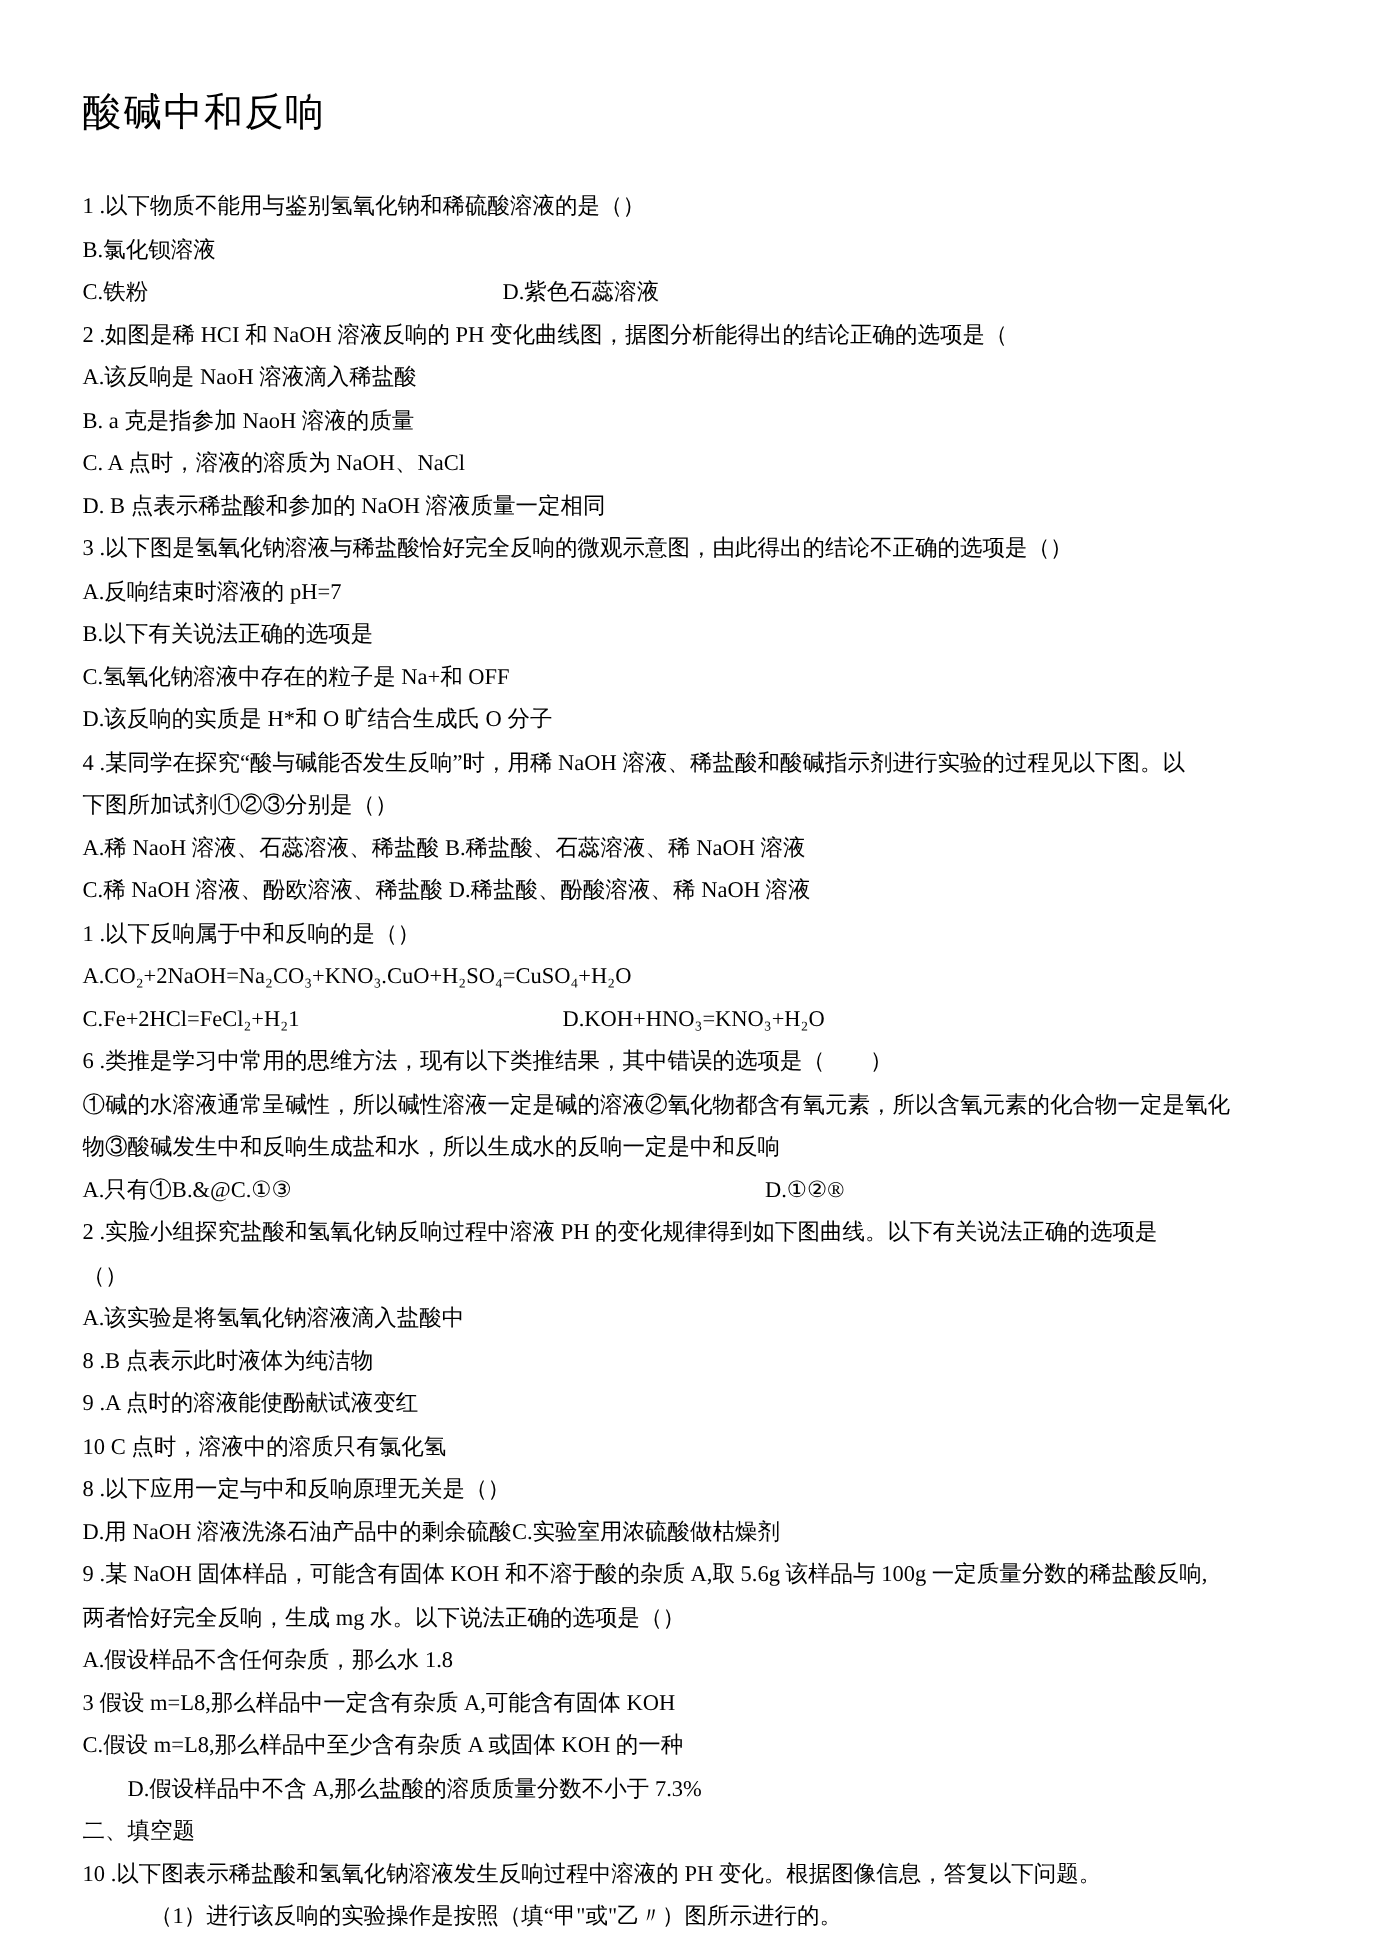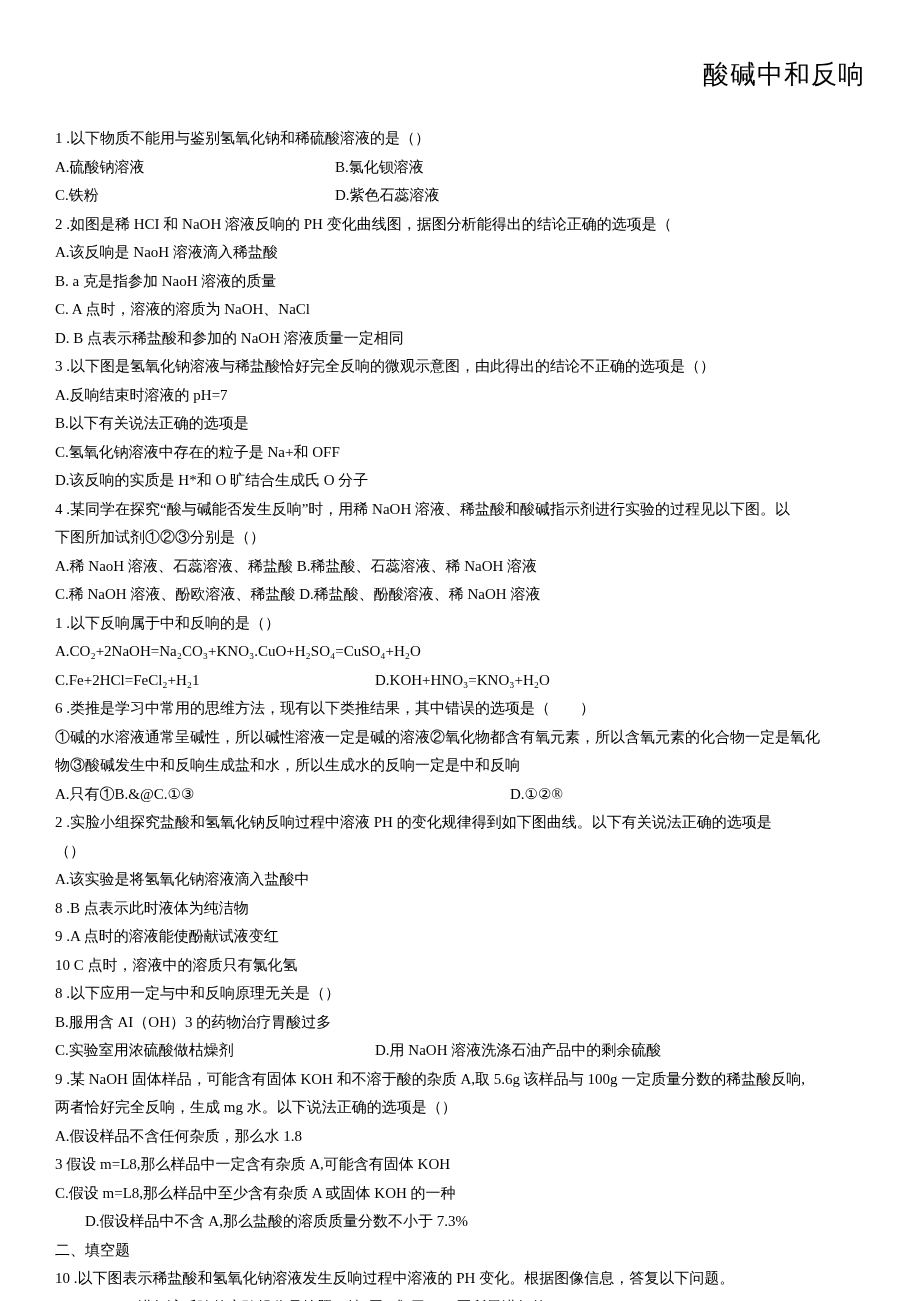--- a/index.html
+++ b/index.html
@@ -7,21 +7,21 @@
     font-size: 15px;
     line-height: 1.9;
     color: #000;
     background: #fff;
     margin: 0;
     padding: 50px 55px;
     width: 920px;
     box-sizing: border-box;
   }
   .title {
-    text-align: right;
+    text-align: left;
     font-size: 26px;
     font-weight: normal;
     margin-bottom: 25px;
     letter-spacing: 1px;
   }
   .line {
     white-space: pre-wrap;
     word-break: break-all;
   }
   .options-row {
@@ -37,21 +37,20 @@
     padding-left: 3em;
   }
 </style>
 </head>
 <body>
 
 <div class="title">酸碱中和反响</div>
 
 <div class="line">1 .以下物质不能用与鉴别氢氧化钠和稀硫酸溶液的是（）</div>
 <div class="options-row">
-  <span style="width:280px">A.硫酸钠溶液</span>
   <span>B.氯化钡溶液</span>
 </div>
 <div class="options-row">
   <span style="width:280px">C.铁粉</span>
   <span>D.紫色石蕊溶液</span>
 </div>
 
 <div class="line">2 .如图是稀 HCI 和 NaOH 溶液反响的 PH 变化曲线图，据图分析能得出的结论正确的选项是（</div>
 <div class="line">A.该反响是 NaoH 溶液滴入稀盐酸</div>
 <div class="line">B. a 克是指参加 NaoH 溶液的质量</div>
@@ -86,25 +85,24 @@
 
 <div class="line">2 .实脸小组探究盐酸和氢氧化钠反响过程中溶液 PH 的变化规律得到如下图曲线。以下有关说法正确的选项是</div>
 <div class="line">（）</div>
 <div class="line">A.该实验是将氢氧化钠溶液滴入盐酸中</div>
 <div class="line">8 .B 点表示此时液体为纯洁物</div>
 <div class="line">9 .A 点时的溶液能使酚献试液变红</div>
 <div class="line">10 C 点时，溶液中的溶质只有氯化氢</div>
 
 <div class="line">8 .以下应用一定与中和反响原理无关是（）</div>
 <div class="options-row">
-  <span>B.服用含 AI（OH）3 的药物治疗胃酸过多</span>
 </div>
 <div class="options-row">
+  <span>D.用 NaOH 溶液洗涤石油产品中的剩余硫酸</span>
   <span style="width:320px">C.实验室用浓硫酸做枯燥剂</span>
-  <span>D.用 NaOH 溶液洗涤石油产品中的剩余硫酸</span>
 </div>
 
 <div class="line">9 .某 NaOH 固体样品，可能含有固体 KOH 和不溶于酸的杂质 A,取 5.6g 该样品与 100g 一定质量分数的稀盐酸反响,</div>
 <div class="line">两者恰好完全反响，生成 mg 水。以下说法正确的选项是（）</div>
 <div class="line">A.假设样品不含任何杂质，那么水 1.8</div>
 <div class="line">3 假设 m=L8,那么样品中一定含有杂质 A,可能含有固体 KOH</div>
 <div class="line">C.假设 m=L8,那么样品中至少含有杂质 A 或固体 KOH 的一种</div>
 <div class="line indent">D.假设样品中不含 A,那么盐酸的溶质质量分数不小于 7.3%</div>
 
 <div class="line">二、填空题</div>

